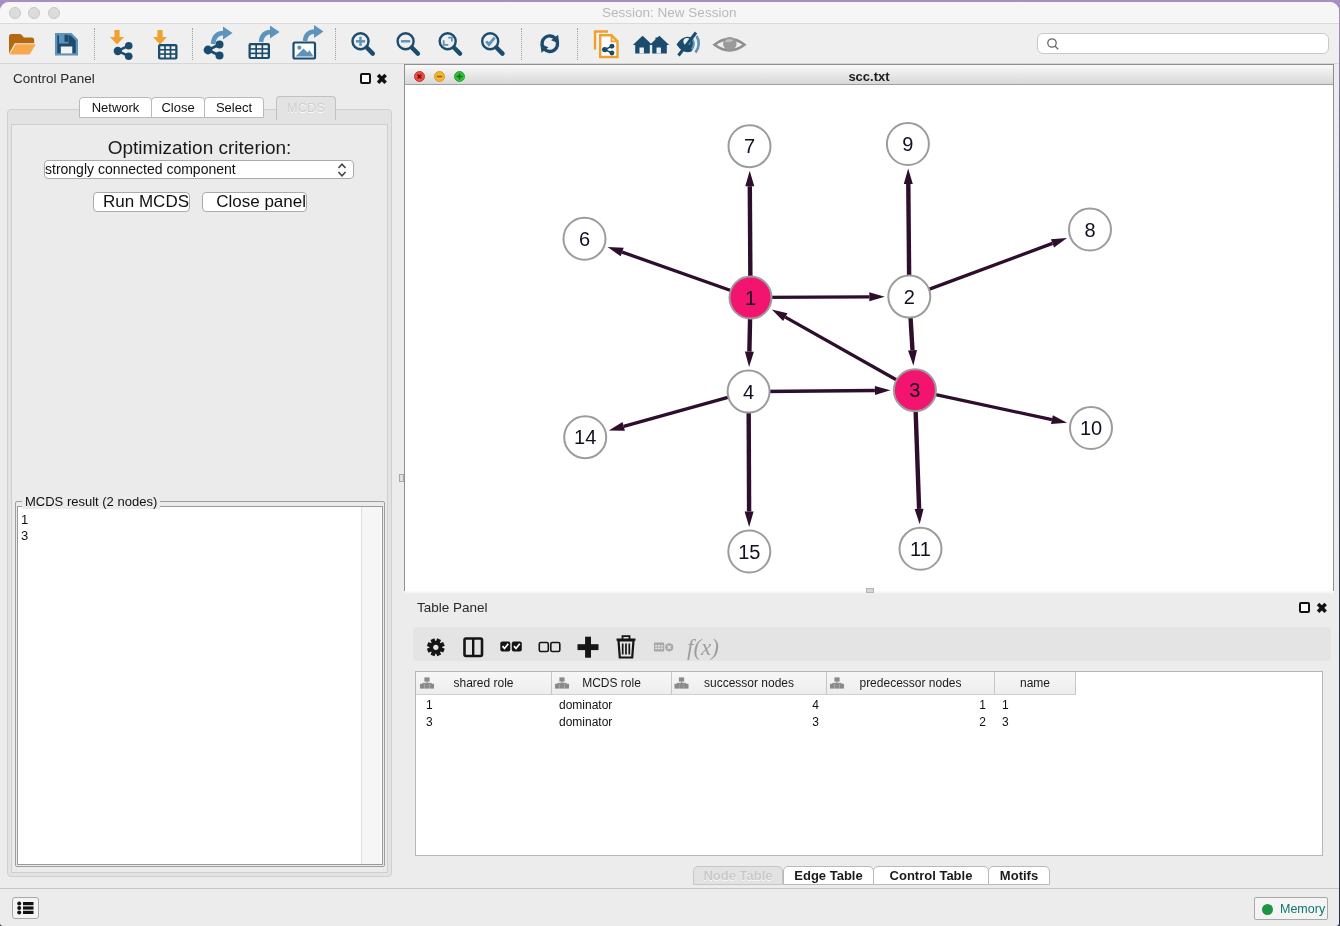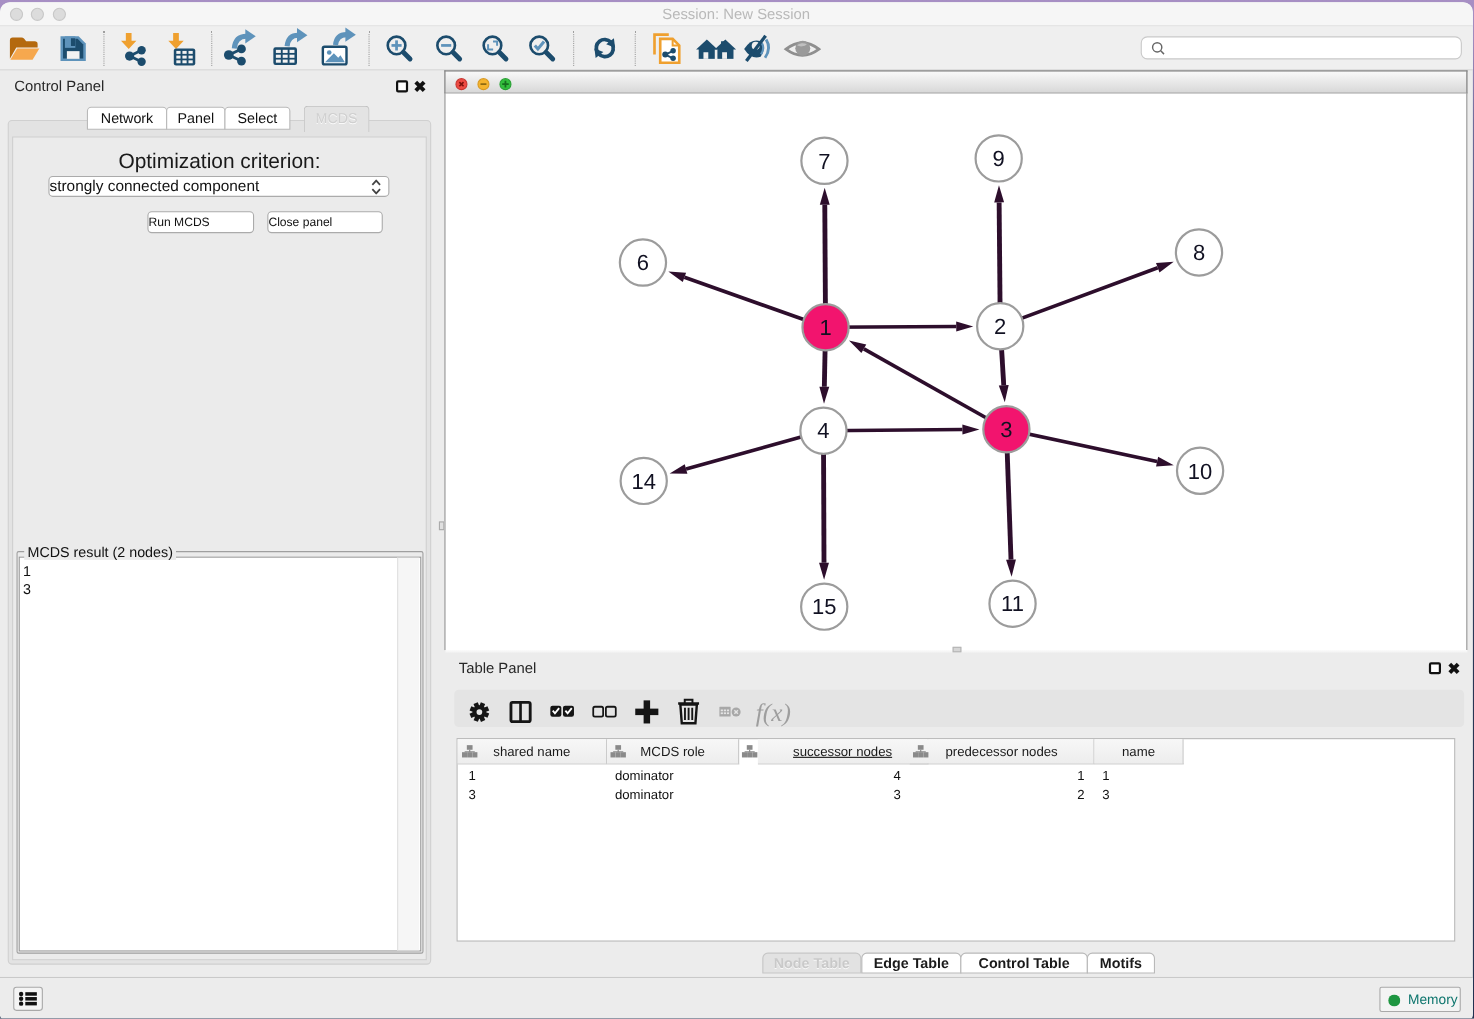--- a/index.html
+++ b/index.html
@@ -16,21 +16,21 @@
   
   #cp-title { left:13px; top:71px; font-size:13.5px; color:#282828; }
   #cp-float { left:360px; top:73px; width:11px; height:11px; border:2px solid #111; border-radius:2px; background:#fff; }
   #cp-close { left:376px; top:71px; font-size:14px; color:#111; font-weight:bold; }
   #cp-outer { left:7px; top:109px; width:385px; height:768px; background:#e3e3e3; border:1px solid #d0d0d0; border-radius:4px; }
   #cp-inner { left:11px; top:124px; width:377px; height:749px; background:#ebebeb; border:1px solid #cfcfcf; }
   .tab { position:absolute; top:97px; height:21px; background:#fff; border:1px solid #b9b9b9; border-radius:4px 4px 0 0; font-size:13px; color:#111; text-align:center; line-height:20px; }
   #tab-mcds { top:96px; height:24px; background:#e3e3e3; color:#cfcfcf; border-color:#c2c2c2; border-bottom:none; line-height:22px; text-shadow:0 1px 0 #fafafa; }
   #opt-label { left:11px; top:137px; width:377px; text-align:center; font-size:19px; color:#1a1a1a; }
   #combo { left:44px; top:160px; width:310px; height:19px; background:#fff; border:1px solid #ababab; border-radius:4px; font-size:14px; color:#111; line-height:17px; padding-left:0; }
-  .btn { position:absolute; top:192px; height:20px; background:#fff; border:1px solid #ababab; border-radius:4px; font-size:11px; color:#111; text-align:left; line-height:18px;margin-left:41px; }
+  .btn { position:absolute; top:192px; height:20px; background:#fff; border:1px solid #ababab; border-radius:4px; font-size:17px; color:#111; text-align:right; line-height:18px; }
   #fieldset { left:15px; top:501px; width:370px; height:366px; border:1px solid #9f9f9f; border-radius:2px; }
   #fs-legend { left:22px; top:494px; background:#ebebeb; font-size:13px; color:#111; padding:0 3px; }
   #fs-white { left:17px; top:506px; width:366px; height:359px; background:#fff; border:1px solid #9a9a9a; }
   #fs-scroll { left:361px; top:507px; width:20px; height:357px; background:#f6f6f6; border-left:1px solid #e0e0e0; }
   #fs-text { left:21px; top:512px; font-size:13px; color:#111; line-height:16px; }
   
   #net-win { left:404px; top:64px; width:930px; height:527px; background:#fff; border:1px solid #8f8f8f; border-bottom:none; }
   #net-title { left:404px; top:64px; width:930px; height:21px; background:linear-gradient(#f9f9f9,#d8d8d8); border:1px solid #8f8f8f; border-bottom:1px solid #9f9f9f; }
   .nl { position:absolute; top:6px; width:11px; height:11px; border-radius:50%; }
   #net-name { position:absolute; left:0; top:4px; width:100%; text-align:center; font-size:13px; font-weight:bold; color:#1d1d1d; }
@@ -164,21 +164,21 @@
       <line x1="10.2" y1="10.2" x2="13.2" y2="13.2" stroke="#666" stroke-width="1.3"></line>
     </svg>
   </div>
 
 <div id="cp-title" class="abs">Control Panel</div>
 <div id="cp-float" class="abs"></div>
 <div id="cp-close" class="abs">✖</div>
 <div id="cp-outer" class="abs"></div>
 <div id="cp-inner" class="abs"></div>
 <div class="tab abs" style="left:79px; width:73px;">Network</div>
-<div class="tab abs" style="left:151px; width:54px;">Panel</div>
+<div class="tab abs" style="left:151px; width:54px;">Close</div>
 <div class="tab abs" style="left:204px; width:60px;">Select</div>
 <div class="tab abs" id="tab-mcds" style="left:276px; width:60px;">MCDS</div>
 <div id="opt-label" class="abs">Optimization criterion:</div>
 <div id="combo" class="abs">strongly connected component
   <svg width="10" height="14" style="position:absolute;right:6px;top:2px;" viewBox="0 0 10 14">
       <path d="M1.5,5 L5,1.2 L8.5,5" fill="none" stroke="#444" stroke-width="1.6"></path>
       <path d="M1.5,9 L5,12.8 L8.5,9" fill="none" stroke="#444" stroke-width="1.6"></path>
     </svg>
 </div>
 <div class="btn abs" style="left:93px; width:97px;">Run MCDS</div>
@@ -199,20 +199,21 @@
   <div class="nl" style="left:29px; background:#f5b42d; border:1px solid #d99a23;">
       <svg width="9" height="9" viewBox="0 0 9 9" style="position:absolute;left:0;top:0;">
         <path d="M1.8,4.5 L7.2,4.5" stroke="#8e6a12" stroke-width="1.6"></path>
       </svg>
     </div>
   <div class="nl" style="left:49px; background:#33c03d; border:1px solid #2aa135;">
       <svg width="9" height="9" viewBox="0 0 9 9" style="position:absolute;left:0;top:0;">
         <path d="M4.5,1.5 L4.5,7.5 M1.5,4.5 L7.5,4.5" stroke="#176f1e" stroke-width="1.6"></path>
       </svg>
     </div>
+  <div id="net-name">scc.txt</div>
 </div>
 <svg id="graph" class="abs" style="left:405px;top:85px;" width="928" height="503" viewBox="405 85 928 503">
 <defs>
       <marker id="arr" viewBox="0 0 16 10" refX="0.5" refY="5" markerWidth="16" markerHeight="10" markerUnits="userSpaceOnUse" orient="auto" overflow="visible">
         <path d="M0.5,0.5 L16,5 L0.5,9.5 z" fill="#2d0e2c"></path>
       </marker>
     </defs>
 <line x1="750.5" y1="297.5" x2="749.8" y2="186.2" stroke="#2d0e2c" stroke-width="4.4" marker-end="url(#arr)"></line>
 <line x1="750.5" y1="297.5" x2="622.2" y2="252.1" stroke="#2d0e2c" stroke-width="3.3" marker-end="url(#arr)"></line>
 <line x1="750.5" y1="297.5" x2="869.3" y2="296.8" stroke="#2d0e2c" stroke-width="3.3" marker-end="url(#arr)"></line>
@@ -291,23 +292,23 @@
     <rect x="658" y="645" width="2" height="1.6" fill="#e4e4e4"></rect>
     <rect x="660.8" y="645" width="2" height="1.6" fill="#e4e4e4"></rect>
 <rect x="655.2" y="647.6" width="2" height="1.6" fill="#e4e4e4"></rect>
     <rect x="658" y="647.6" width="2" height="1.6" fill="#e4e4e4"></rect>
     <rect x="660.8" y="647.6" width="2" height="1.6" fill="#e4e4e4"></rect>
 <circle cx="669.2" cy="647.3" r="4.1" fill="#a8a8a8"></circle>
 <path d="M667.6,645.7 L670.8,648.9 M670.8,645.7 L667.6,648.9" stroke="#e4e4e4" stroke-width="1.3"></path>
 <text x="687" y="655" font-family="Liberation Serif,serif" font-style="italic" font-size="23" fill="#9e9e9e">f(x)</text>
 </svg>
 <div id="tp-table" class="abs">
-  <div class="th" style="left:0px; width:136px;">shared name</div>
+  <div class="th" style="left:0px; width:136px;">shared role</div>
   <div class="th" style="left:136px; width:120px;">MCDS role</div>
-  <div class="th" style="left:273px; width:155px;text-decoration:underline;">successor nodes</div>
+  <div class="th" style="left:256px; width:155px;">successor nodes</div>
   <div class="th" style="left:411px; width:168px;">predecessor nodes</div>
   <div class="th" style="left:579px; width:81px;">name</div>
   <div class="td" style="left:10px; top:25px;">1</div>
   <div class="td" style="left:143px; top:25px;">dominator</div>
   <div class="td" style="left:319px; top:25px; width:84px; text-align:right;">4</div>
   <div class="td" style="left:482px; top:25px; width:88px; text-align:right;">1</div>
   <div class="td" style="left:586px; top:25px;">1</div>
   <div class="td" style="left:10px; top:42px;">3</div>
   <div class="td" style="left:143px; top:42px;">dominator</div>
   <div class="td" style="left:319px; top:42px; width:84px; text-align:right;">3</div>

